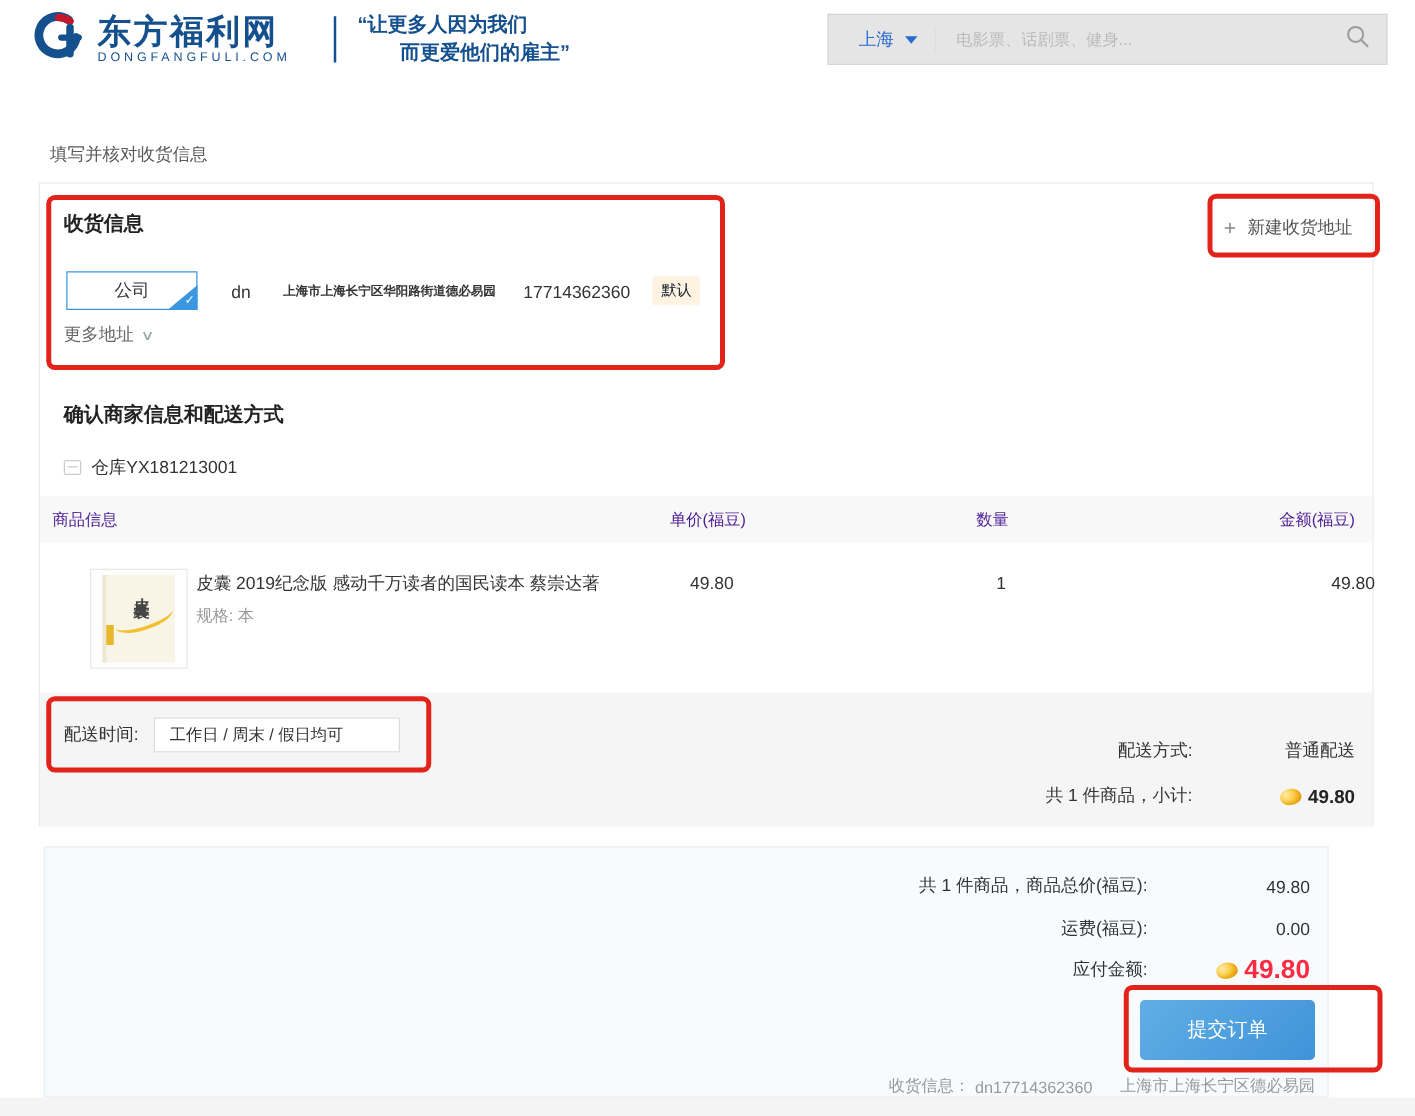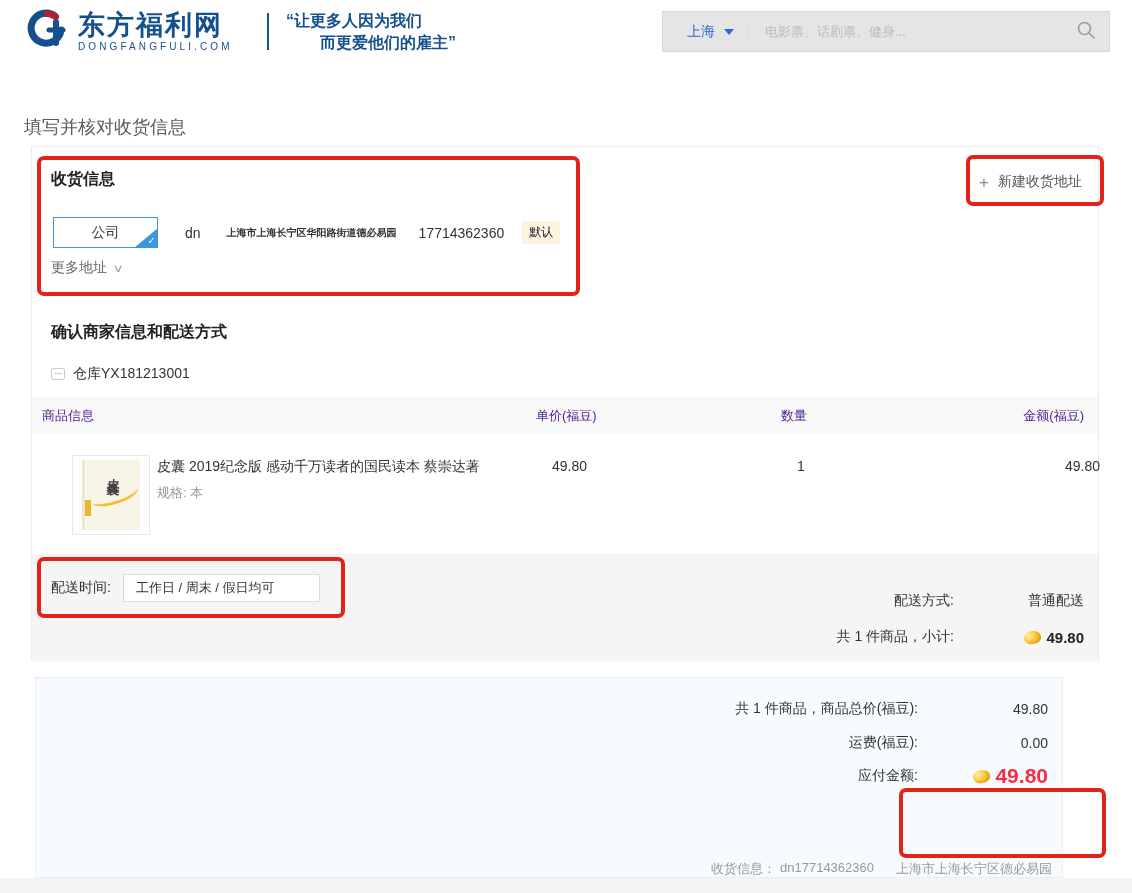--- a/index.html
+++ b/index.html
@@ -20,21 +20,21 @@
   .search-group { position:absolute; left:662px; top:11px; width:448px; height:41px; border:1px solid #d6d6d6; background:#e5e5e5; display:flex; align-items:center;justify-content:flex-end; }
   .city-select { display:flex; align-items:center; padding:0 14px 0 24px; cursor:pointer; }
   .city-name { font-size:14px; color:#2a6bd2; }
   .city-caret { width:0; height:0; border-left:5px solid transparent; border-right:5px solid transparent; border-top:6px solid #2a6bd2; margin-left:9px; }
   .search-sep { width:1px; height:20px; background:#ddd; }
   .search-input { flex:1; border:none; outline:none; padding:0 8px 0 16px; font-size:13px; color:#333; font-family:inherit; background:transparent; }
   .search-input::placeholder { color:#bbb; }
   .search-icon { margin-right:13px; flex:0 0 auto; }
 
   
-  .page-title { position:absolute; left:24px; top:115px; font-size:18px; color:#595959; }
+  .page-title { position:absolute; left:40px; top:115px; font-size:14px; color:#595959; }
 
   
   .main-panel { position:absolute; left:31px; top:146px; width:1068px; height:515px; background:#fff; border:1px solid #ebebeb;padding-left:32px; }
   .section-title { position:absolute; left:19px; font-size:16px; font-weight:bold; color:#222; }
   .t-shipping { top:22px; }
   .t-merchant { top:175px; }
 
   .new-address-btn { position:absolute; right:16px; top:26px; display:flex; align-items:center; gap:9px; cursor:pointer; background:none; border:none; font-family:inherit; }
   .plus-glyph { font-size:17px; color:#888; line-height:17px; }
   .new-address-label { font-size:14px; color:#555; }
@@ -89,21 +89,21 @@
 
   .bean { position:relative; width:17px; height:13px; border-radius:55% 70% 50% 65%; background:radial-gradient(circle at 32% 28%, #ffeaa6, #fbc52d 55%, #eea312); transform:rotate(-18deg); box-shadow:inset -2px -2px 3px rgba(190,120,0,.35); }
 
   
   .summary-box { position:absolute; left:35px; top:677px; width:1028px; height:201px; background:#f8fbfd; border:1px solid #e9eef2; }
   .row-total { top:22px; }
   .row-shipping { top:56px; }
   .row-payable { top:86px; }
   .payable-num { font-size:21px; font-weight:bold; color:#fa2c43; }
   .submit-btn { position:absolute; right:10px; top:122px; width:140px; height:48px; border:none; border-radius:4px; background:linear-gradient(135deg,#60aee6,#3f93d8); color:#fff; font-size:16px; font-family:inherit; cursor:pointer; }
-  .summary-footer { position:absolute; right:10px; top:182px; display:flex; align-items:flex-start; gap:4px; font-size:13px; color:#999; }
+  .summary-footer { position:absolute; right:10px; top:182px; display:flex; align-items:center; gap:4px; font-size:13px; color:#999; }
   .summary-footer .gap { width:14px; }
 
   .bottom-strip { position:absolute; left:0; top:878px; width:100%; height:15px; background:#f4f4f4; }
 
   
   .annotation { position:absolute; border:4px solid #e2231a; border-radius:7px; pointer-events:none; z-index:50; }
   .anno-1 { left:37px; top:156px; width:543px; height:140px; }
   .anno-2 { left:966px; top:155px; width:138px; height:51px; }
   .anno-3 { left:37px; top:557px; width:308px; height:61px; }
   .anno-4 { left:899px; top:788px; width:207px; height:70px; }
@@ -231,20 +231,21 @@
       <span class="rv-label">运费(福豆):</span>
       <span class="rv-value">0.00</span>
     </div>
     <div class="rv-row row-payable">
       <span class="rv-label">应付金额:</span>
       <span class="rv-value">
         <span class="bean"></span>
         <span class="payable-num">49.80</span>
       </span>
     </div>
+    <button class="submit-btn">提交订单</button>
     <div class="summary-footer">
       <span>收货信息：</span>
       <span>dn17714362360</span>
       <span class="gap"></span>
       <span>上海市上海长宁区德必易园</span>
     </div>
   </div>
 
   <div class="bottom-strip"></div>
 

